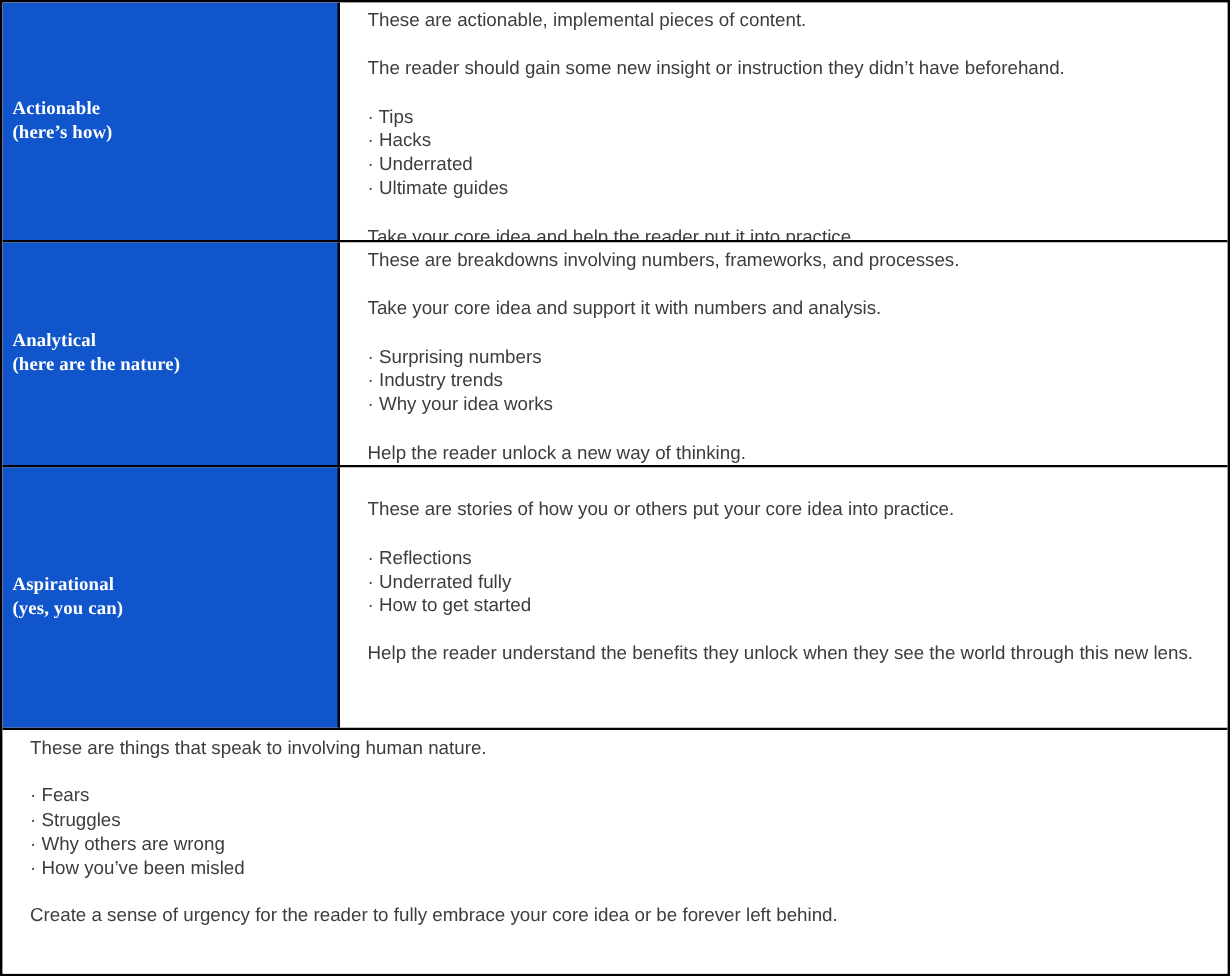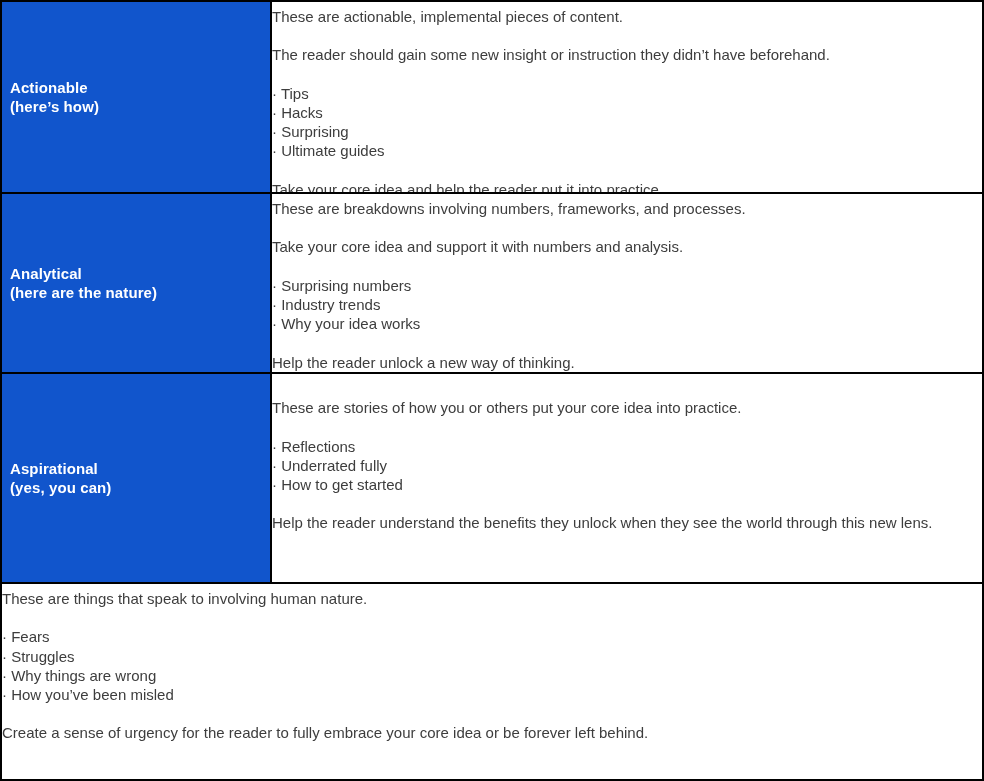--- a/index.html
+++ b/index.html
@@ -37,26 +37,27 @@
     display: flex;
     align-items: center;
     padding-left: 8px;
   }
   .label-text {
     color: #ffffff;
     font-weight: bold;
     font-size: 15px;
     line-height: 19px;
     letter-spacing: 0.1px;
+    font-family: Liberation Serif, serif;
   }
   .content-cell {
     box-sizing: border-box;
     flex: 1 1 auto;
     background: #ffffff;
-    padding: 5px 8px 4px 0;
+    padding: 5px 8px 4px 22px;
     color: #3d3d3d;
     font-size: 15px;
     line-height: 19.2px;
     overflow: hidden;
   }
   .content-cell p {
     margin: 0;
     padding: 0;
   }
   .gap { height: 19.2px; }
@@ -73,21 +74,21 @@
         <div>(here’s how)</div>
       </div>
     </div>
     <div class="content-cell">
         <p>These are actionable, implemental pieces of content.</p>
         <div class="gap"></div>
         <p>The reader should gain some new insight or instruction they didn’t have beforehand.</p>
         <div class="gap"></div>
         <p>· Tips</p>
         <p>· Hacks</p>
-        <p>· Surprising</p>
+        <p>· Underrated</p>
         <p>· Ultimate guides</p>
         <div class="gap"></div>
         <p>Take your core idea and help the reader put it into practice.</p>
       </div>
   </div>
 
   <div class="row row-2">
     <div class="label-cell">
       <div class="label-text">
         <div>Analytical</div>
@@ -125,20 +126,20 @@
         <p>Help the reader understand the benefits they unlock when they see the world through this new lens.</p>
       </div>
   </div>
 
   <div class="row row-4">
     <div class="content-cell">
         <p>These are things that speak to involving human nature.</p>
         <div class="gap"></div>
         <p>· Fears</p>
         <p>· Struggles</p>
-        <p>· Why things are wrong</p>
+        <p>· Why others are wrong</p>
         <p>· How you’ve been misled</p>
         <div class="gap"></div>
         <p>Create a sense of urgency for the reader to fully embrace your core idea or be forever left behind.</p>
       </div>
   </div>
 
 </div>
 
 </body></html>

